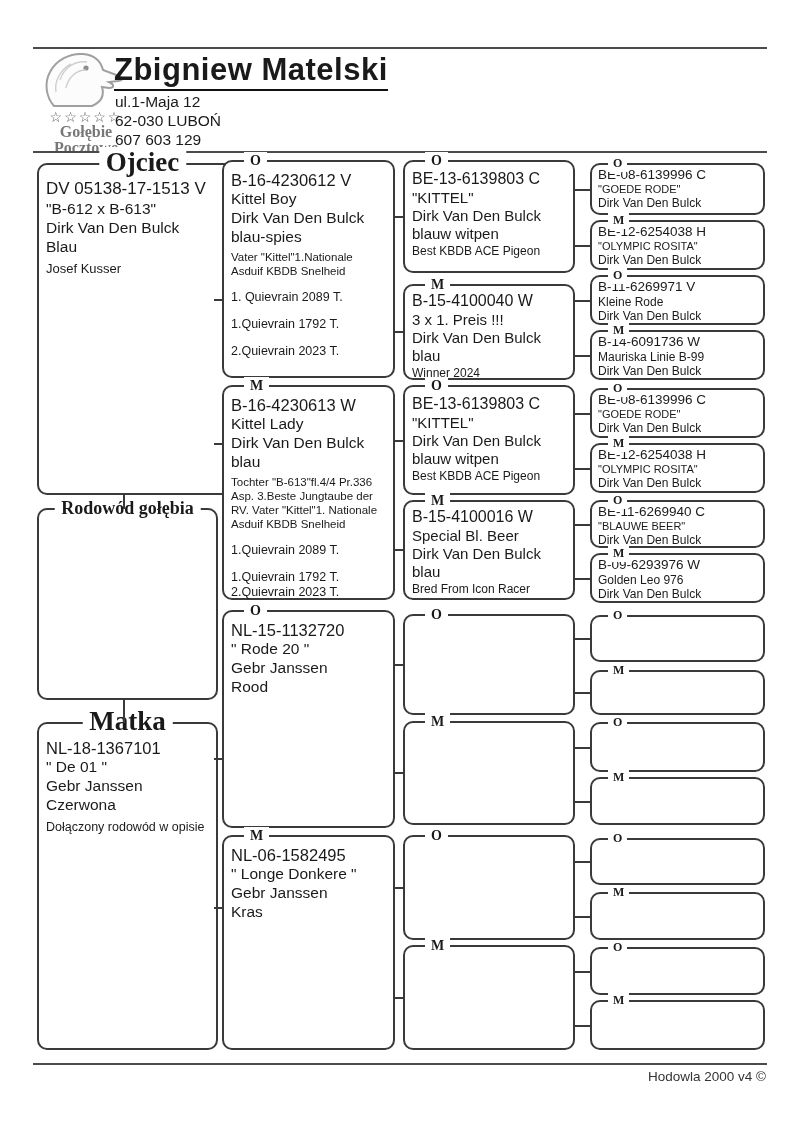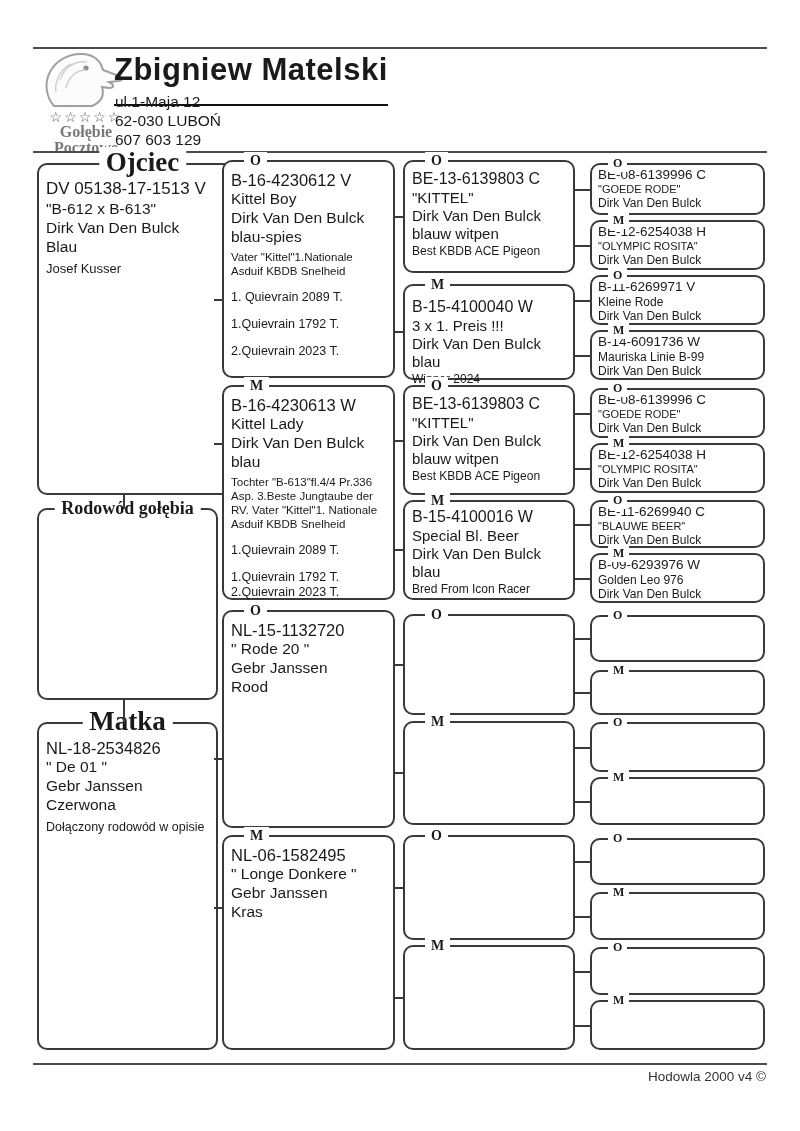--- a/index.html
+++ b/index.html
@@ -1,21 +1,21 @@
 <!DOCTYPE html>
 <html><head>
 <meta charset="utf-8">
 <style>
   html,body{margin:0;padding:0;}
   body{width:800px;height:1131px;background:#ffffff;position:relative;overflow:hidden;
        font-family:"Liberation Sans","DejaVu Sans",sans-serif;color:#1a1a1a;}
   .rule{position:absolute;height:2px;background:#4a4a4a;}
   
   .breeder-name{position:absolute;left:114px;top:52px;font-size:31px;font-weight:bold;
-    letter-spacing:0.5px;border-bottom:2px solid #111;padding-bottom:16px;white-space:nowrap;}
+    letter-spacing:0.5px;border-bottom:2px solid #111;padding-bottom:1px;white-space:nowrap;}
   .addr{position:absolute;left:115px;top:93px;font-size:15.5px;line-height:1.22;}
   .logo{position:absolute;left:36px;top:50px;width:100px;text-align:center;}
   .logo .stars{font-size:14px;color:#555;letter-spacing:2px;line-height:1;margin-top:-2px;}
   .logo .lt{font-family:"Liberation Serif","DejaVu Serif",serif;font-weight:bold;color:#787878;
     font-size:16px;line-height:1.02;}
   
   .pbox{position:absolute;box-sizing:border-box;background:#fff;border:2px solid #3a3a3a;border-radius:10px;}
   .pad{padding:5px 7px 0 7px;line-height:1.22;}
   .box-title{position:absolute;white-space:nowrap;background:#fff;padding:0 7px;left:50%;
     transform:translateX(-50%);font-family:"Liberation Serif","DejaVu Serif",serif;font-weight:bold;}
@@ -78,21 +78,21 @@
   </div>
 </div>
 
 <div class="pbox" style="left:37px;top:508px;width:181px;height:192px;">
   <span class="box-title title-mid">Rodowód gołębia</span>
 </div>
 
 <div class="pbox" style="left:37px;top:722px;width:181px;height:328px;">
   <span class="box-title title-big">Matka</span>
   <div class="pad" style="padding-top:14px;">
-    <div class="ring">NL-18-2534826</div>
+    <div class="ring">NL-18-1367101</div>
     <div class="t">" De 01 "</div>
     <div class="t">Gebr Janssen</div>
     <div class="t">Czerwona</div>
     <div class="note13" style="font-size:12.5px;">Dołączony rodowód w opisie</div>
   </div>
 </div>
 
 <div class="pbox" style="left:222px;top:160px;width:173px;height:218px;">
   <span class="tag">O</span>
   <div class="pad" style="padding-top:8px;">
@@ -147,21 +147,21 @@
     <div class="ring" style="font-size:16px;">BE-13-6139803 C</div>
     <div class="t3">"KITTEL"</div>
     <div class="t3">Dirk Van Den Bulck</div>
     <div class="t3">blauw witpen</div>
     <div class="note12">Best KBDB ACE Pigeon</div>
   </div>
 </div>
 
 <div class="pbox" style="left:403px;top:284px;width:172px;height:96px;">
   <span class="tag">M</span>
-  <div class="pad" style="padding-top:11px;">
+  <div class="pad" style="padding-top:5px;">
     <div class="ring" style="font-size:16px;">B-15-4100040 W</div>
     <div class="t3">3 x 1. Preis !!!</div>
     <div class="t3">Dirk Van Den Bulck</div>
     <div class="t3">blau</div>
     <div class="note12">Winner 2024</div>
   </div>
 </div>
 
 <div class="pbox" style="left:403px;top:385px;width:172px;height:110px;">
   <span class="tag">O</span>

